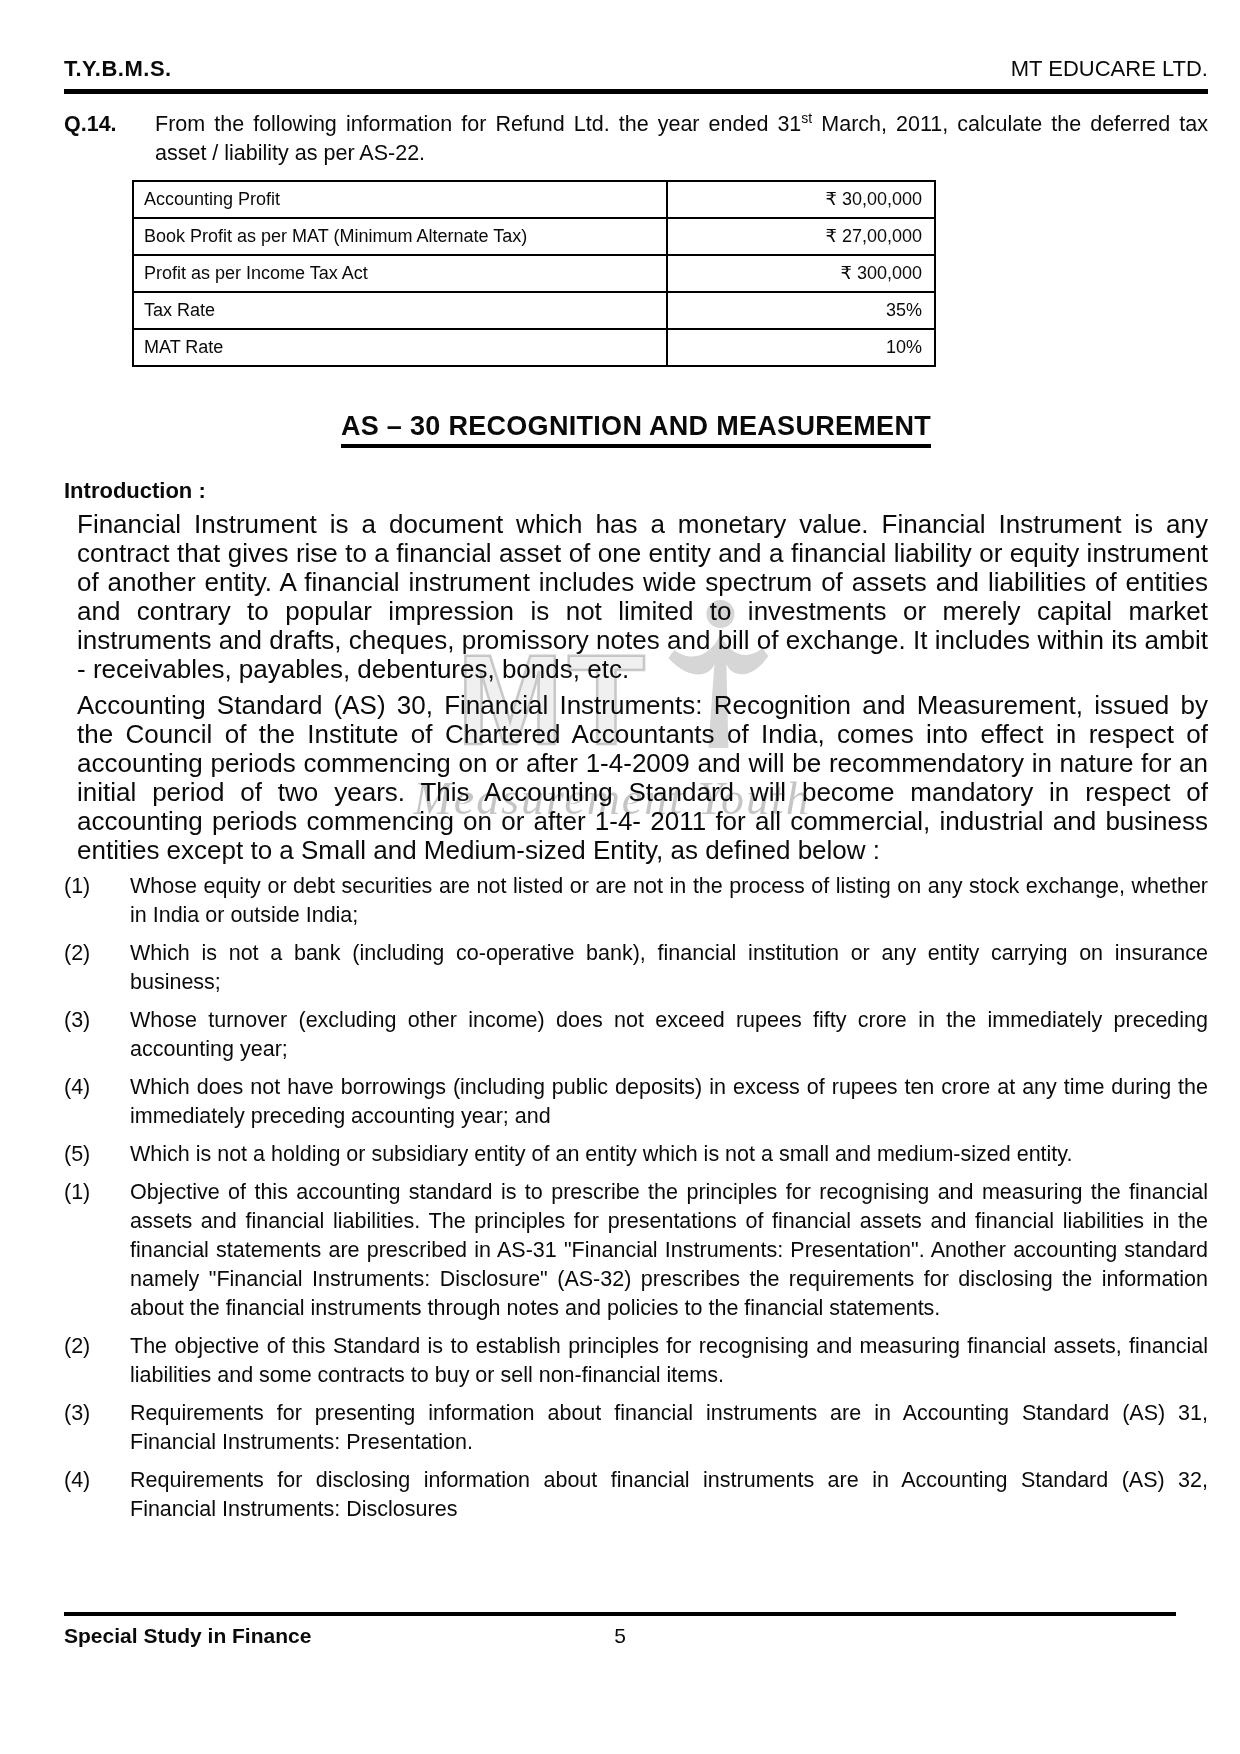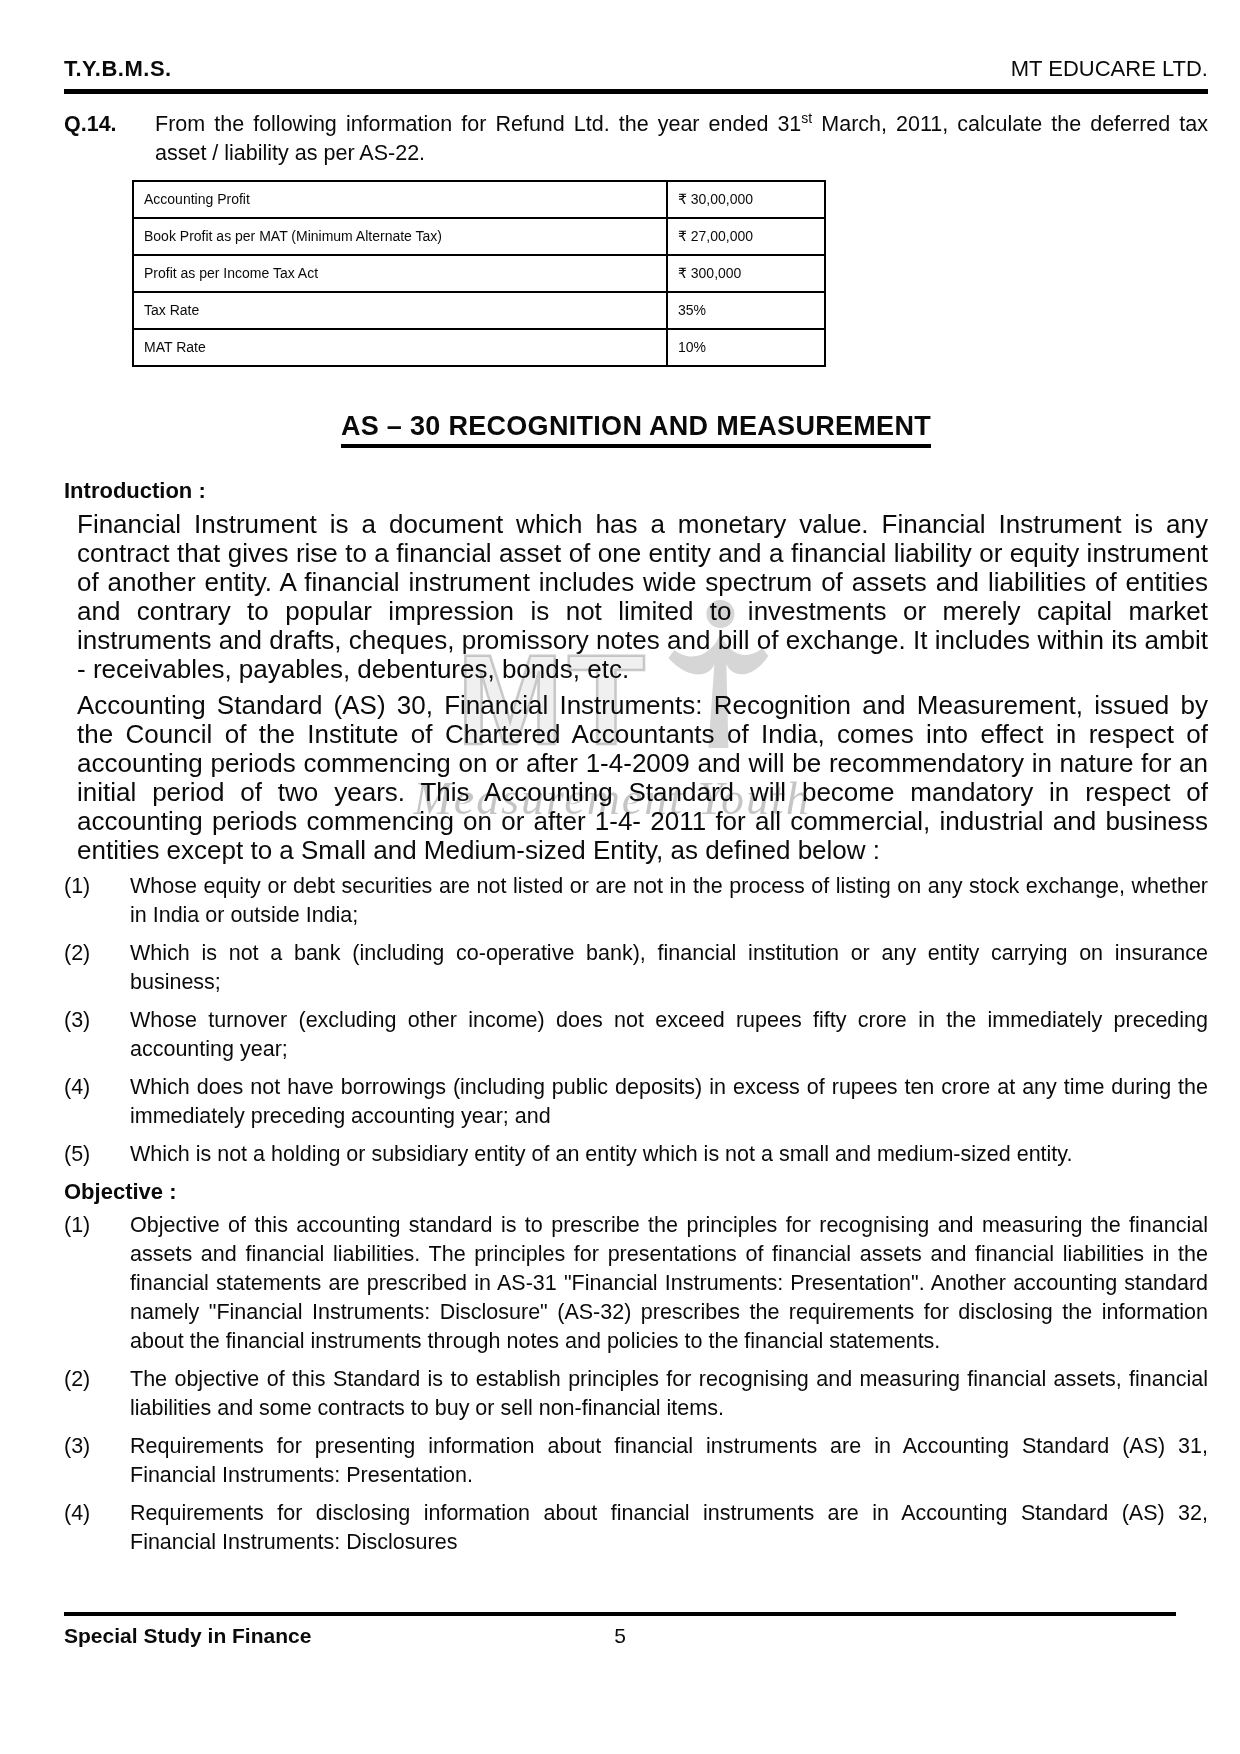--- a/index.html
+++ b/index.html
@@ -28,30 +28,30 @@
   
   .question { display:flex; margin-top:16px; font-size:21.5px; line-height:29px;gap:17px; }
   .qnum { font-weight:bold; width:74px; flex-shrink:0; }
   .qtext { flex:1; text-align:justify; }
   .qtext sup { font-size:14px; line-height:0; }
 
   
   table.qtable {
     border-collapse: collapse;
     margin: 12px 0 0 68px;
-    width: 694px;
-    font-size: 14px;
+    width: 804px;
+    font-size: 18px;
   }
   table.qtable td {
     border: 2px solid #000;
     padding: 3px 12px 4px 10px;
     height: 28px;
   }
   table.qtable td.lbl { width: 510px; }
-  table.qtable td.val { text-align: left; border-radius: 10px; }
+  table.qtable td.val { text-align: right; border-radius: 10px; }
 
   
   .section-title-wrap { text-align:center; margin-top:44px; }
   .section-title {
     display:inline-block;
     font-size:27px;
     font-weight:bold;
     letter-spacing:0.3px;
     border-bottom:4px solid #000;
     padding-bottom:2px;
@@ -192,21 +192,20 @@
       <div class="nitem">
         <span class="num">(4)</span>
         <div class="litext">Which does not have borrowings (including public deposits) in excess of rupees ten crore at any time during the immediately preceding accounting year; and</div>
       </div>
       <div class="nitem">
         <span class="num">(5)</span>
         <div class="litext">Which is not a holding or subsidiary entity of an entity which is not a small and medium-sized entity.</div>
       </div>
     </div>
 
-    <div class="subhead obj">Objective :</div>
     <div class="nlist">
       <div class="nitem">
         <span class="num">(1)</span>
         <div class="litext">Objective of this accounting standard is to prescribe the principles for recognising and measuring the financial assets and financial liabilities. The principles for presentations of financial assets and financial liabilities in the financial statements are prescribed in AS-31 "Financial Instruments: Presentation". Another accounting standard namely "Financial Instruments: Disclosure" (AS-32) prescribes the requirements for disclosing the information about the financial instruments through notes and policies to the financial statements.</div>
       </div>
       <div class="nitem">
         <span class="num">(2)</span>
         <div class="litext">The objective of this Standard is to establish principles for recognising and measuring financial assets, financial liabilities and some contracts to buy or sell non-financial items.</div>
       </div>
       <div class="nitem">

